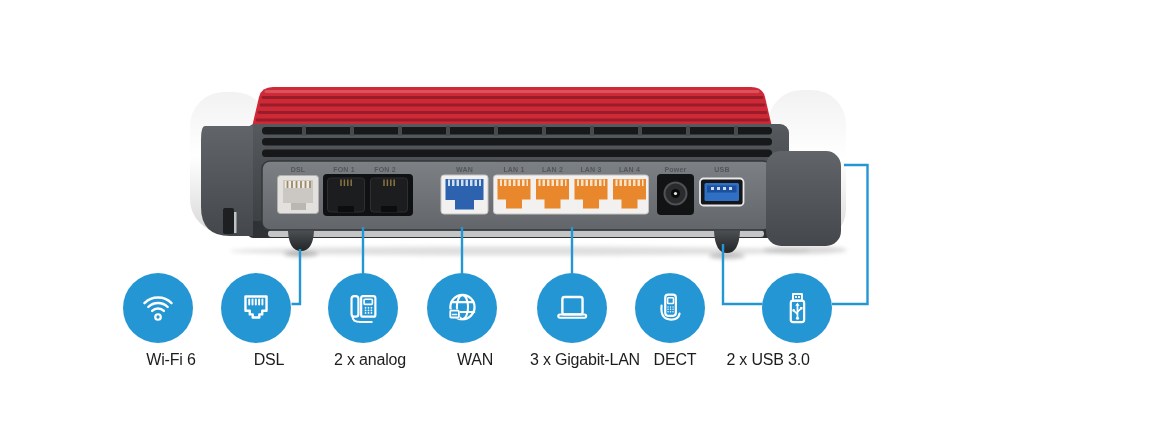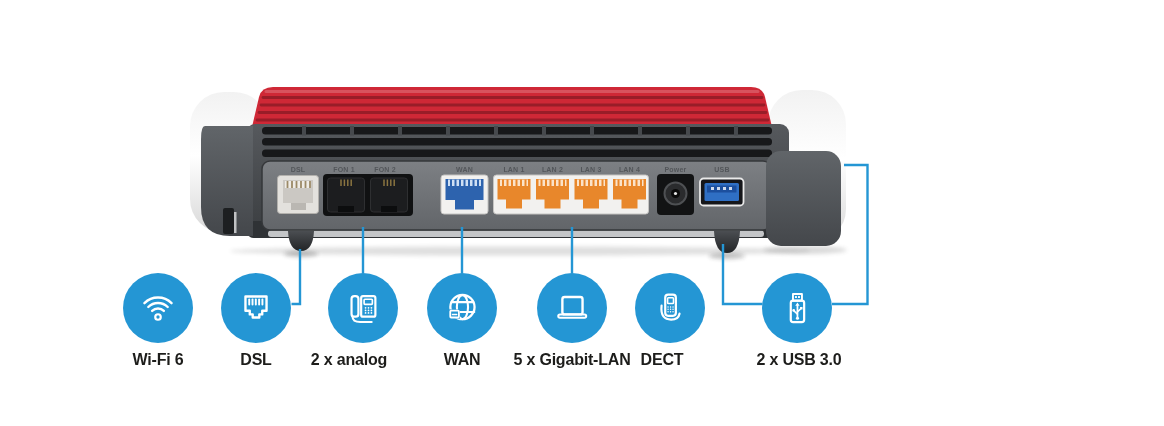--- a/index.html
+++ b/index.html
@@ -8,22 +8,22 @@
     font-family:"Liberation Sans",sans-serif;
   }
   .scene{position:absolute;left:0;top:0;}
   .feature-circle{
     position:absolute;top:273px;width:70px;height:70px;border-radius:50%;
     background:var(--accent-blue,#2496d4);
     display:flex;align-items:center;justify-content:center;
   }
   .feature-label{
     position:absolute;top:351px;transform:translateX(-50%);
-    font-size:16px;font-weight:bold;color:var(--label-color,#1d1d1b);
-    letter-spacing:-0.2px;white-space:nowrap;
+    font-size:16px;font-weight:normal;color:var(--label-color,#1d1d1b);
+    letter-spacing:-0.2px;white-space:nowrap;margin-left:13px;
   }
   .glyph{stroke:#fff;fill:none;stroke-linecap:round;stroke-linejoin:round;}
   .fillw{fill:#fff;stroke:none;}
   .port-label{
     font-family:"Liberation Sans",sans-serif;font-size:7px;font-weight:bold;
     fill:#53565a;letter-spacing:0.2px;
   }
 </style>
 </head>
 <body>
@@ -291,21 +291,21 @@
           <circle cx="26.8" cy="26.6" r="0.95"></circle>
             <circle cx="30" cy="26.6" r="0.95"></circle>
             <circle cx="33.2" cy="26.6" r="0.95"></circle>
           <circle cx="26.8" cy="29.4" r="0.95"></circle>
             <circle cx="30" cy="29.4" r="0.95"></circle>
             <circle cx="33.2" cy="29.4" r="0.95"></circle>
         </g>
         <path d="M 12.6,33.5 C 12.6,38.6 16.5,39.2 21,39.2 L 33.5,39.2" stroke-width="2.2"></path>
       </svg>
     </div>
-    <div class="feature-label" style="left:349px">2 x analog</div>
+    <div class="feature-label" style="left:357px">2 x analog</div>
   </div>
 
   <div>
     <div class="feature-circle" style="left:427px">
       <svg class="glyph" width="44" height="44" viewBox="0 0 48 48" stroke-width="2.3">
         <circle cx="24.5" cy="23" r="13.2" stroke-width="2.5"></circle>
         <ellipse cx="24.5" cy="23" rx="6.1" ry="13.2"></ellipse>
         <path d="M 12.6,17.6 H 36.4"></path>
         <path d="M 11.6,28.4 H 37.4"></path>
         <rect x="9.8" y="25.6" width="12" height="10" style="fill:var(--accent-blue,#2496d4)" stroke="none"></rect>
@@ -316,21 +316,21 @@
     <div class="feature-label" style="left:462px">WAN</div>
   </div>
 
   <div>
     <div class="feature-circle" style="left:537px">
       <svg class="glyph" width="44" height="44" viewBox="0 0 48 48" stroke-width="2.6">
         <rect x="13.5" y="12" width="22" height="19" rx="2.5"></rect>
         <rect x="9" y="31" width="30.5" height="3.6" rx="1.8" stroke-width="2.2"></rect>
       </svg>
     </div>
-    <div class="feature-label" style="left:572px">5 x Gigabit-LAN</div>
+    <div class="feature-label" style="left:572px">3 x Gigabit-LAN</div>
   </div>
 
   <div>
     <div class="feature-circle" style="left:635px">
       <svg class="glyph" width="44" height="44" viewBox="0 0 48 48" stroke-width="2.4">
         <rect x="18.8" y="9.5" width="11.6" height="23" rx="3.2"></rect>
         <rect x="21.4" y="12.8" width="6.4" height="6.2" rx="0.8" stroke-width="1.7"></rect>
         <g class="fillw">
           <circle cx="21.9" cy="22.8" r="0.8"></circle>
             <circle cx="24.6" cy="22.8" r="0.8"></circle>
@@ -357,16 +357,16 @@
         <rect x="17.2" y="16" width="14.6" height="23.4" rx="2.6"></rect>
         <path d="M 24.5,34.8 V 20.8" stroke-width="1.9"></path>
         <path class="fillw" d="M 24.5,17.9 l -2.4,3.7 h 4.8 Z"></path>
         <path d="M 24.5,30.6 L 21,27.4" stroke-width="1.7"></path>
         <circle class="fillw" cx="20.4" cy="26.6" r="1.5"></circle>
         <path d="M 24.5,28.2 L 28,25" stroke-width="1.7"></path>
         <rect class="fillw" x="27.3" y="22.9" width="2.7" height="2.7"></rect>
         <circle class="fillw" cx="24.5" cy="35.2" r="1.7"></circle>
       </svg>
     </div>
-    <div class="feature-label" style="left:799px">2 x USB 3.0</div>
+    <div class="feature-label" style="left:755px">2 x USB 3.0</div>
   </div>
 
 </div>
 
 </body></html>

